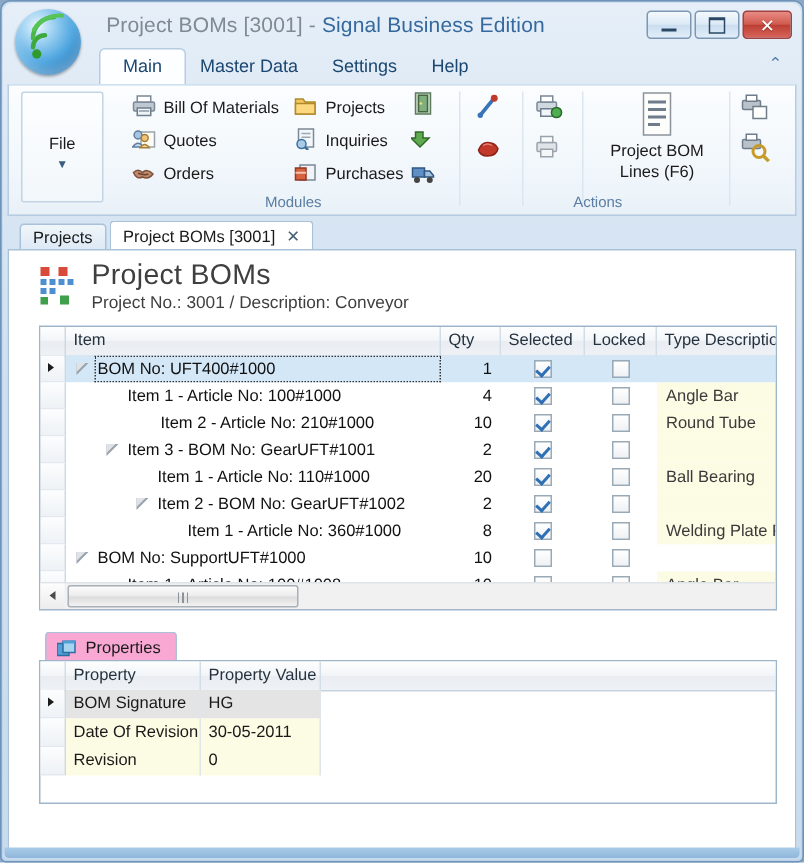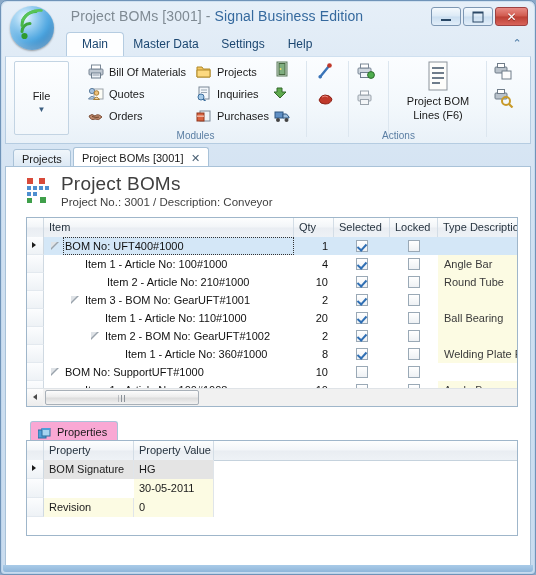--- a/index.html
+++ b/index.html
@@ -616,20 +616,21 @@
         <div id="props-rows">
             <div class="prow" style="top: 19px;">
               <div class="pind">
                 <span class="caret"></span>
               </div>
               <div class="pname" style="background: rgb(228, 228, 228);">BOM Signature</div>
               <div class="pval" style="background: rgb(228, 228, 228);">HG</div>
             </div>
             <div class="prow" style="top: 38px;">
               <div class="pind"></div>
+              <div class="pname" style="background: rgb(252, 251, 227);">Date Of Revision</div>
               <div class="pval" style="background: rgb(252, 251, 227);">30-05-2011</div>
             </div>
             <div class="prow" style="top: 57px;">
               <div class="pind"></div>
               <div class="pname" style="background: rgb(252, 251, 227);">Revision</div>
               <div class="pval" style="background: rgb(252, 251, 227);">0</div>
             </div>
           </div>
       </div>
 

